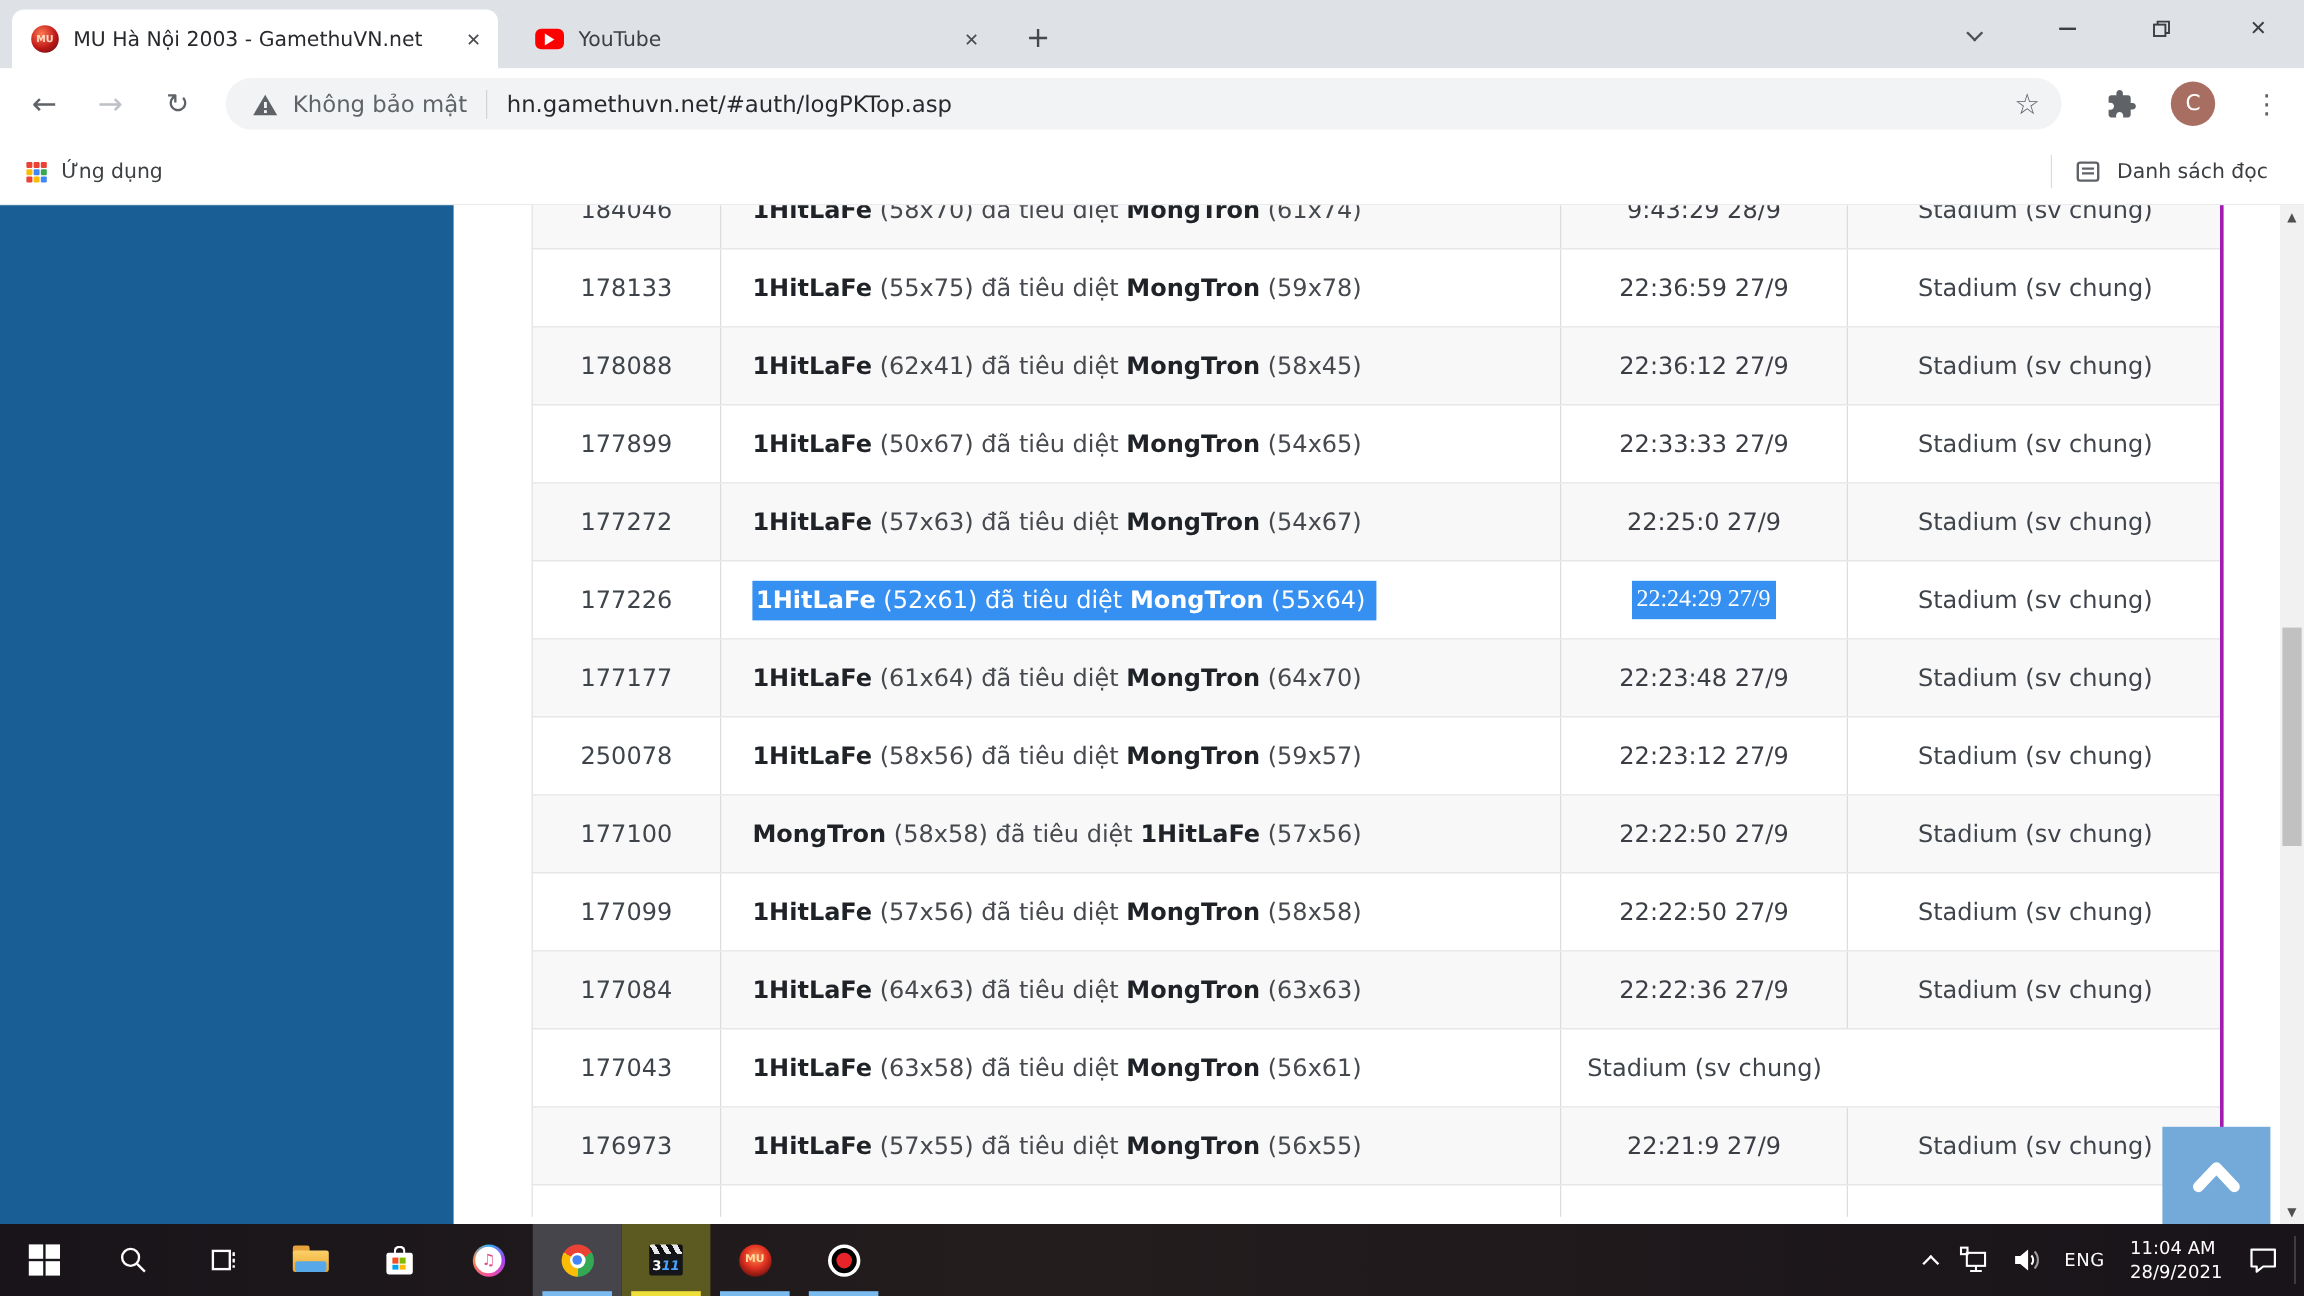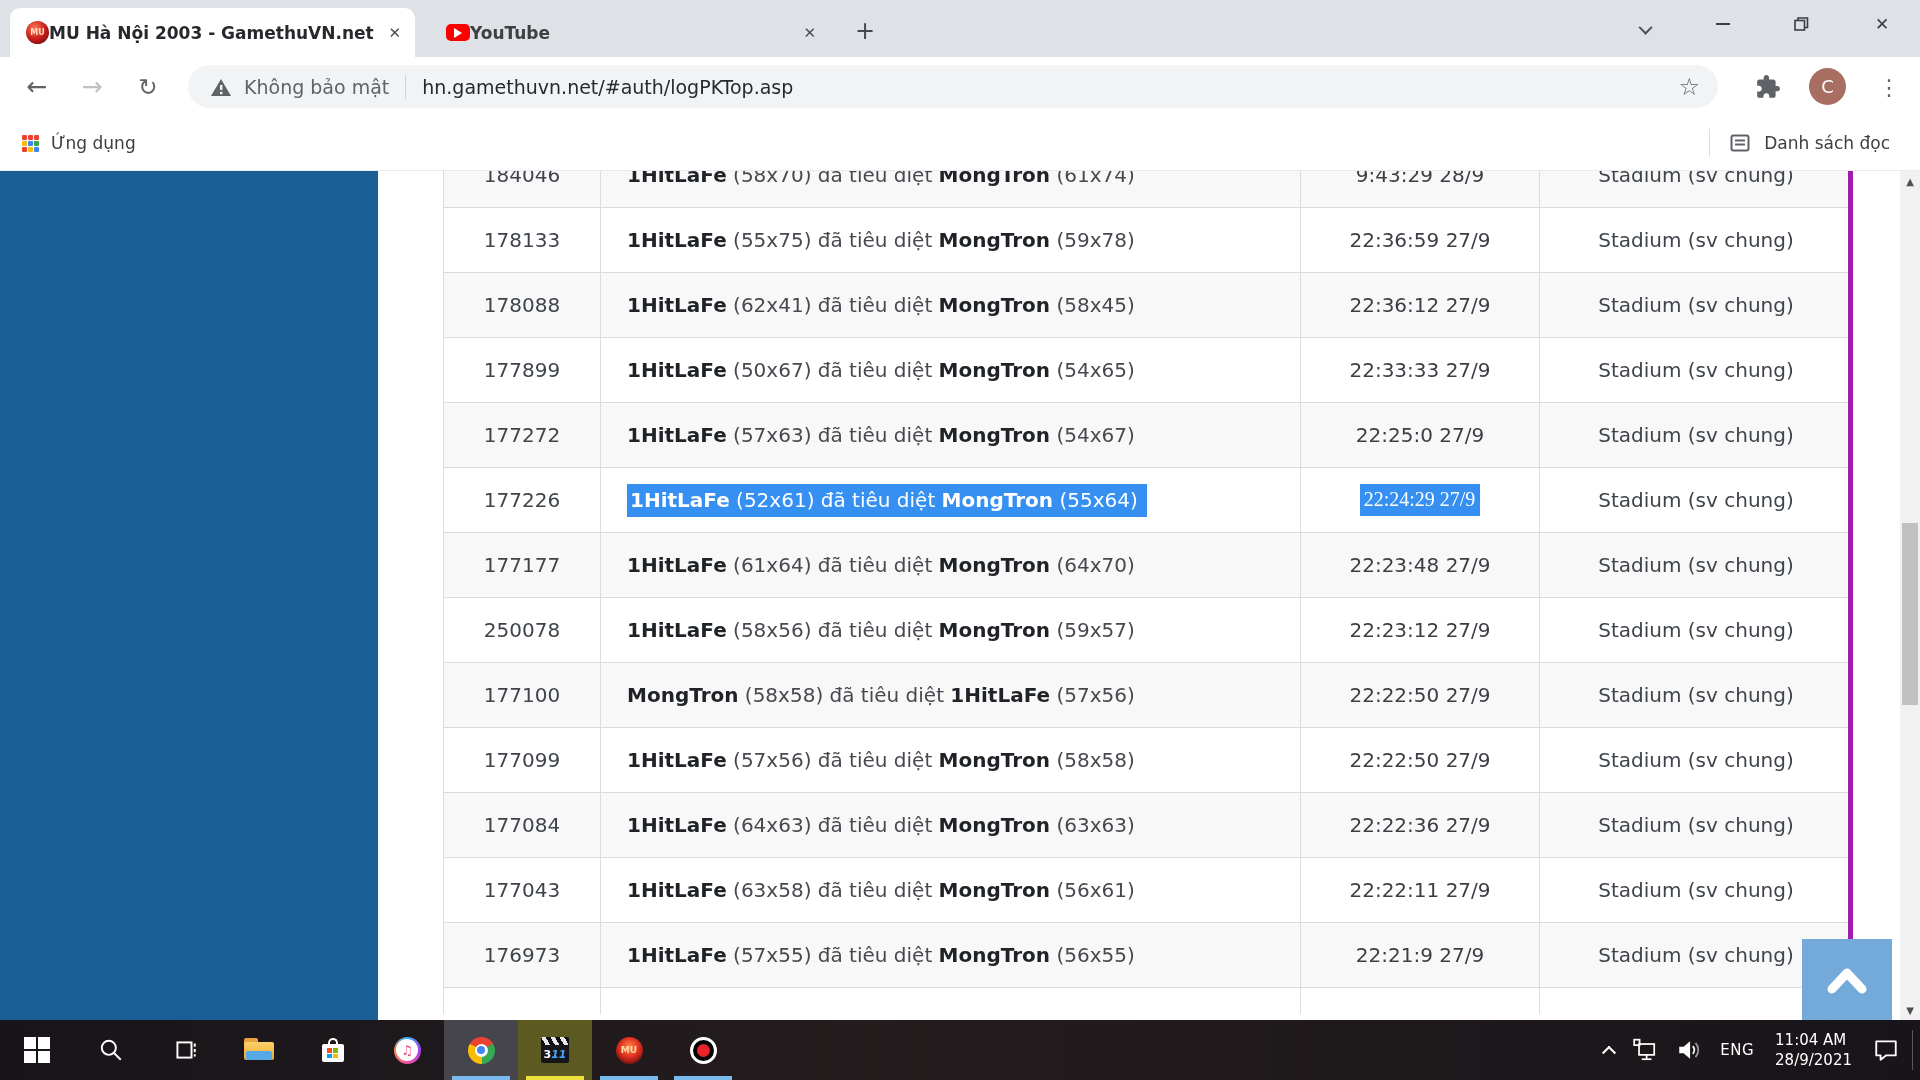--- a/index.html
+++ b/index.html
@@ -11,21 +11,21 @@
   .tabstrip { position:absolute; left:0; top:0; width:1920px; height:57px; background:var(--tabstrip-gray); }
   .tab { position:absolute; top:8px; height:49px; display:flex; align-items:center; padding:0 14px 0 16px; }
   .tab.active { left:10px; width:405px; background:#fff; border-radius:10px 10px 0 0; }
   .tab.inactive { left:430px; width:400px; }
   .favicon-mu { width:23px; height:23px; border-radius:50%; flex:none;
       background:radial-gradient(circle at 38% 32%, #ff7a52 0%, var(--mu-red) 55%, #5d0f0f 95%);
       color:#ffd9c0; font-size:8px; font-weight:bold; display:flex; align-items:center; justify-content:center; }
   .favicon-yt { width:24px; height:17px; border-radius:5px; background:var(--youtube-red); flex:none;
       display:flex; align-items:center; justify-content:center; }
   .favicon-yt .tri { width:0; height:0; border-left:8px solid #fff; border-top:5px solid transparent; border-bottom:5px solid transparent; }
-  .tab-title { flex:1; margin-left:0; font-size:17px; color:#27292d; white-space:nowrap; overflow:hidden; text-overflow:ellipsis;font-weight:bold; }
+  .tab-title { flex:1; margin-left:12px; font-size:17px; color:#27292d; white-space:nowrap; overflow:hidden; text-overflow:ellipsis; }
   .tab.inactive .tab-title { color:#3c4043; }
   .tab-close { font-size:15px; color:#4a4d51; margin-left:10px; flex:none; }
   .newtab-btn { position:absolute; left:848px; top:14px; width:34px; height:34px; display:flex; align-items:center; justify-content:center;
       font-size:24px; color:#45484d; }
   .tab-search-btn { position:absolute; left:1632px; top:14px; width:30px; height:30px; display:flex; align-items:center; justify-content:center; }
   .chev-down { width:10px; height:10px; border-left:2px solid #4c5055; border-bottom:2px solid #4c5055; transform:rotate(-45deg) translateY(-2px); }
   .winbtn { position:absolute; top:0; width:58px; height:48px; display:flex; align-items:center; justify-content:center; }
   .wb-min { left:1694px; } .wb-min .bar { width:14px; height:2px; background:#3b3e42; }
   .wb-restore { left:1772px; }
   .wb-close { left:1853px; font-size:17px; color:#3b3e42; }
@@ -52,21 +52,21 @@
   .apps-grid { width:17px; height:17px; display:grid; grid-template-columns:repeat(3,5px); grid-template-rows:repeat(3,5px); gap:1px; }
   .apps-grid span { width:5px; height:5px; border-radius:1px; }
   .bm-label { margin-left:12px; font-size:17px; color:#3c4043; white-space:nowrap; }
   .bm-right { position:absolute; right:30px; top:0; height:54px; display:flex; align-items:center; }
   .bm-sep { width:1px; height:28px; background:#dadce0; margin-right:18px; }
 
   
   .content { position:absolute; left:0; top:171px; width:1920px; height:849px; background:#fff; }
   .side-panel { position:absolute; left:0; top:0; width:378px; height:849px; background:var(--sidebar-blue); }
 
-  .pk-table { position:absolute; left:443px; top:0; width:1410px; border-left:1px solid #dcdcdc; border-right:5px solid #a21caf; }
+  .pk-table { position:absolute; left:443px; top:0; width:1410px; border-left:1px solid #dcdcdc; border-right:3px solid #a21caf; }
   .row { display:grid; grid-template-columns:157px 700px 239px 312px; height:65px; border-bottom:1px solid #dcdcdc; background:#fff; }
   .row.stripe { background:#f8f8f8; }
   .row.cut-top { height:37px; overflow:hidden; }
   .row.cut-top .cell { margin-top:-28px; }
   .cell { display:flex; align-items:center; border-right:1px solid #dcdcdc; font-size:20px; color:#46494e; overflow:hidden; }
   .cell:last-child { border-right:none; }
   .c-id { justify-content:center; color:#3f444b; }
   .c-msg { padding-left:26px; }
   .c-msg b { color:#1f2226; font-weight:bold; }
   .c-time { justify-content:center; color:#3b3e44; }
@@ -332,23 +332,20 @@
     <div class="cell c-time">
       <span class="timewrap">22:22:36 27/9</span>
     </div>
     <div class="cell c-loc">Stadium (sv chung)</div>
   </div>
           <div class="row">
     <div class="cell c-id">177043</div>
     <div class="cell c-msg">
       <span class="msgwrap"><b>1HitLaFe</b><span> (63x58) đã tiêu diệt </span><b>MongTron</b><span> (56x61)</span></span>
     </div>
-    <div class="cell c-time">
-      <span class="timewrap">22:22:11 27/9</span>
-    </div>
     <div class="cell c-loc">Stadium (sv chung)</div>
   </div>
           <div class="row stripe">
     <div class="cell c-id">176973</div>
     <div class="cell c-msg">
       <span class="msgwrap"><b>1HitLaFe</b><span> (57x55) đã tiêu diệt </span><b>MongTron</b><span> (56x55)</span></span>
     </div>
     <div class="cell c-time">
       <span class="timewrap">22:21:9 27/9</span>
     </div>

